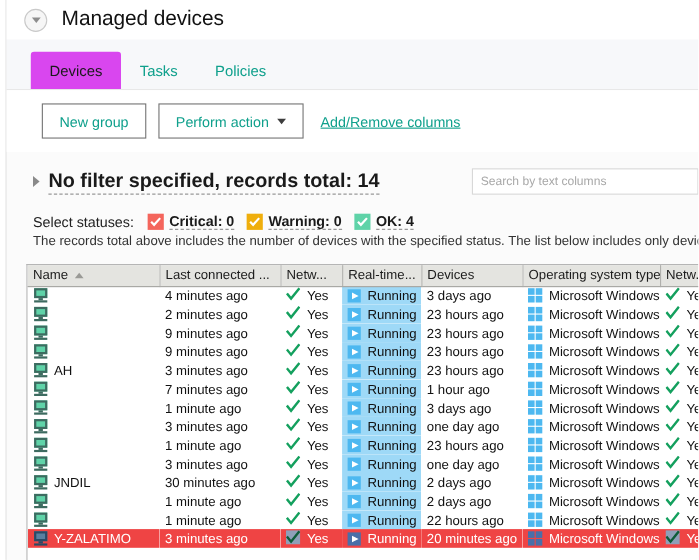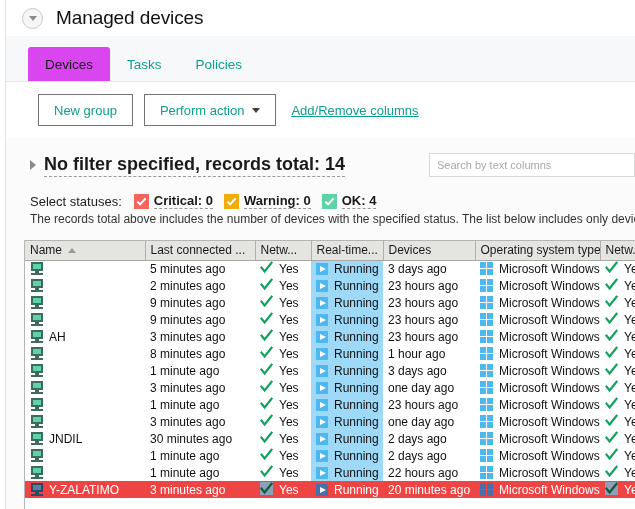--- a/index.html
+++ b/index.html
@@ -418,21 +418,21 @@
             <td>
               <span class="cell-flex">
                 <span class="mon">
                   <span class="scr"></span>
                   <span class="stand"></span>
                   <span class="base"></span>
                 </span>
                 <span></span>
               </span>
             </td>
-            <td>5 minutes ago</td>
+            <td>4 minutes ago</td>
             <td>
               <span class="cell-center">
                 <span><svg class="chk" viewBox="0 0 13 13">
                     <path d="M1.5 6.6 L4.6 10.4 L11.5 1.8" stroke="#14a05e" stroke-width="2.2" fill="none" stroke-linecap="square"></path>
                   </svg></span>
                 <span>Yes</span>
               </span>
             </td>
             <td class="realtime-col">
               <span class="cell-center">
@@ -663,21 +663,21 @@
             <td>
               <span class="cell-flex">
                 <span class="mon">
                   <span class="scr"></span>
                   <span class="stand"></span>
                   <span class="base"></span>
                 </span>
                 <span></span>
               </span>
             </td>
-            <td>8 minutes ago</td>
+            <td>7 minutes ago</td>
             <td>
               <span class="cell-center">
                 <span><svg class="chk" viewBox="0 0 13 13">
                     <path d="M1.5 6.6 L4.6 10.4 L11.5 1.8" stroke="#14a05e" stroke-width="2.2" fill="none" stroke-linecap="square"></path>
                   </svg></span>
                 <span>Yes</span>
               </span>
             </td>
             <td class="realtime-col">
               <span class="cell-center">

